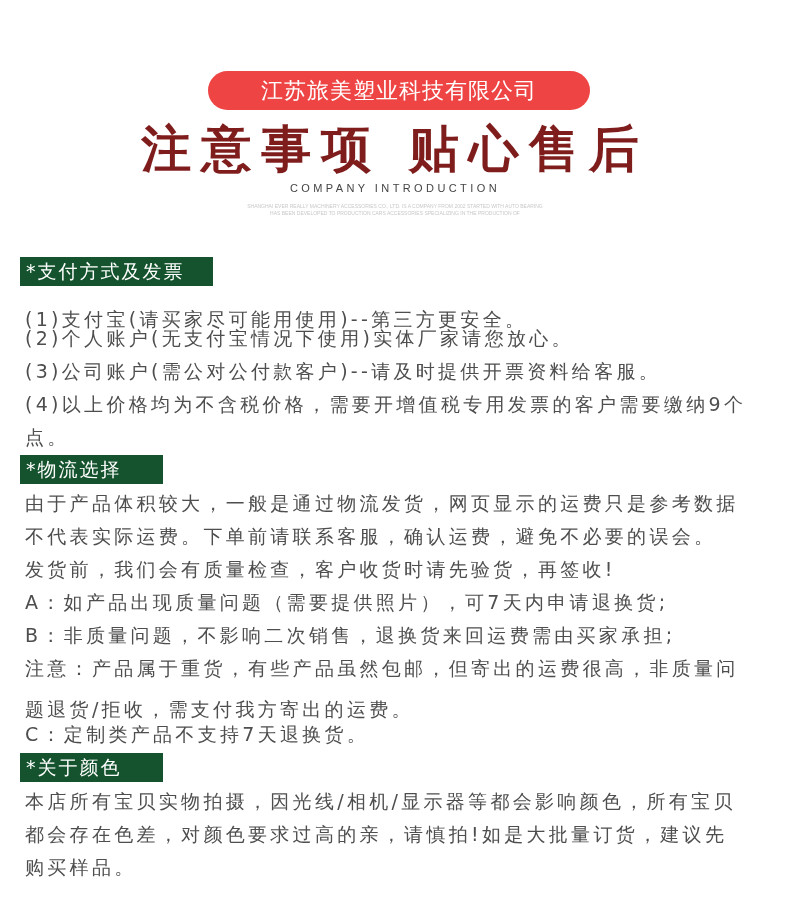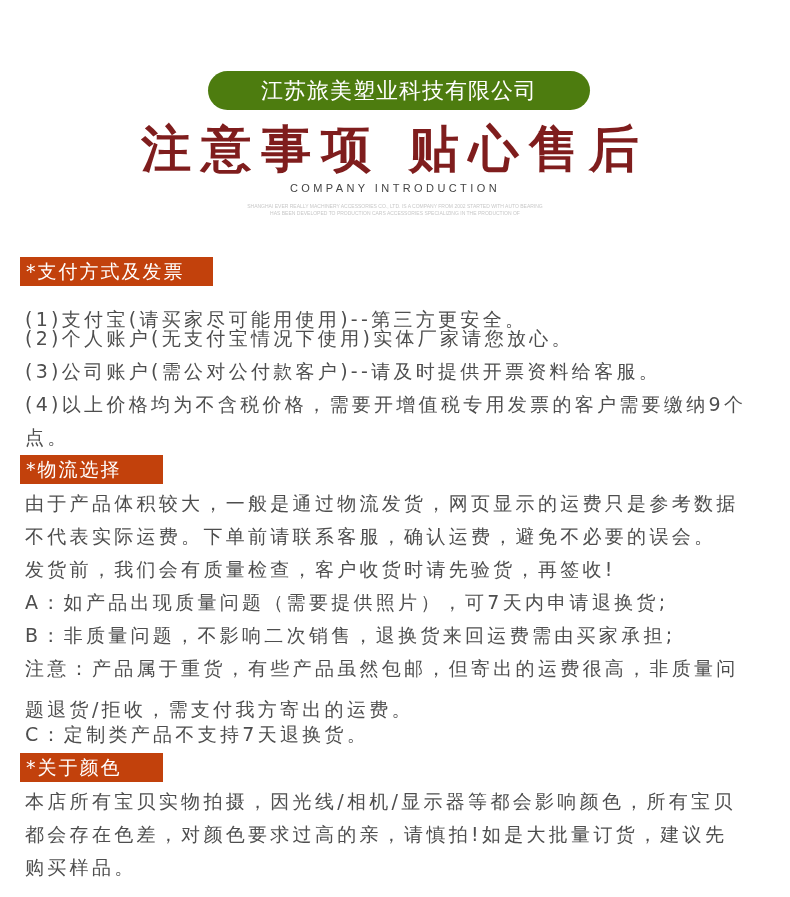--- a/index.html
+++ b/index.html
@@ -22,21 +22,21 @@
       width: 790px;
       height: 230px;
     }
     .company-pill {
       position: absolute;
       left: 208px;
       top: 71px;
       width: 382px;
       height: 39px;
       border-radius: 20px;
-      background: #4d7c0f;
+      background: #ef4444;
       color: #ffffff;
       font-size: 22px;
       line-height: 39px;
       text-align: center;
       letter-spacing: 1px;
     }
     .main-title {
       position: absolute;
       left: 0;
       top: 118px;
@@ -67,21 +67,21 @@
       text-align: center;
       font-size: 5px;
       line-height: 7px;
       color: #c8c8c8;
       font-family: "Liberation Sans", sans-serif;
     }
     .section-label {
       position: absolute;
       left: 20px;
       height: 29px;
-      background: #c2410c;
+      background: #14532d;
       color: #ffffff;
       font-size: 19px;
       line-height: 29px;
       padding-left: 6px;
       letter-spacing: 2px;
       box-sizing: border-box;
     }
     .text-line {
       position: absolute;
       left: 25px;

